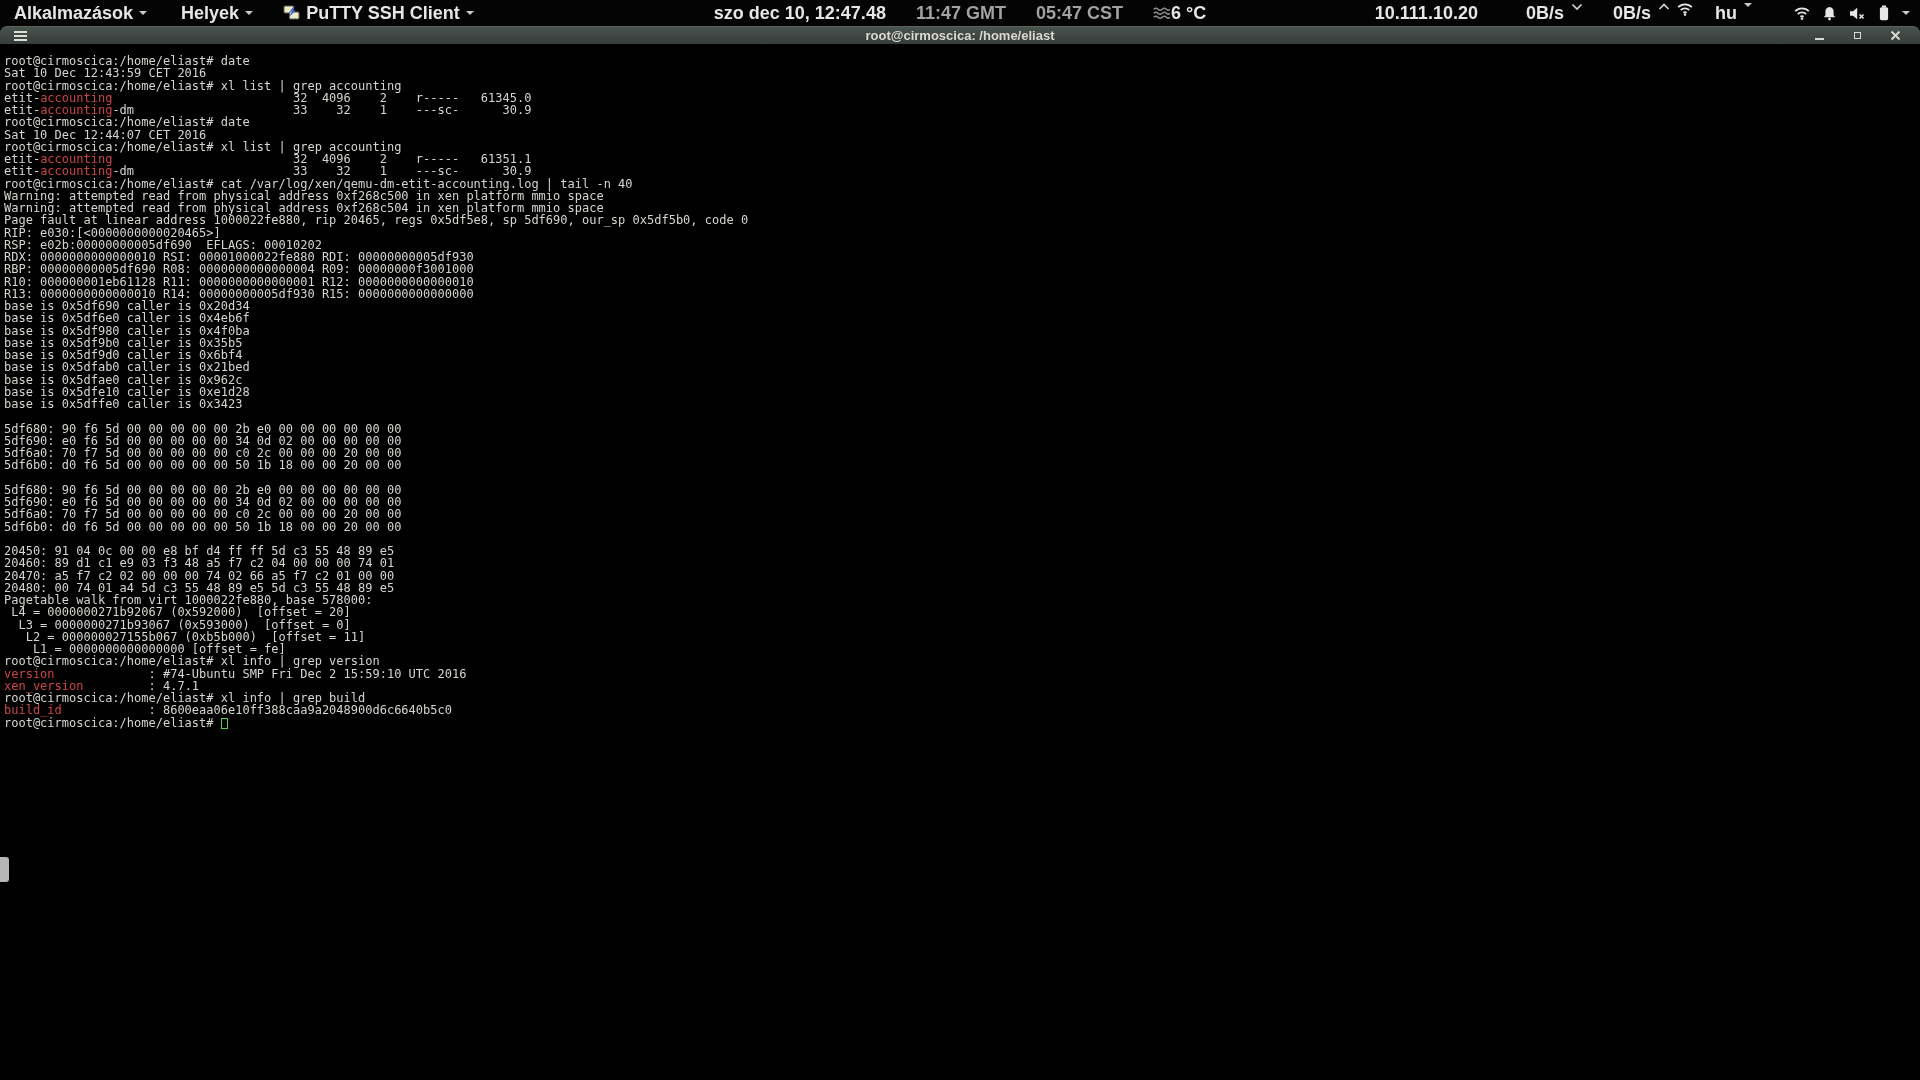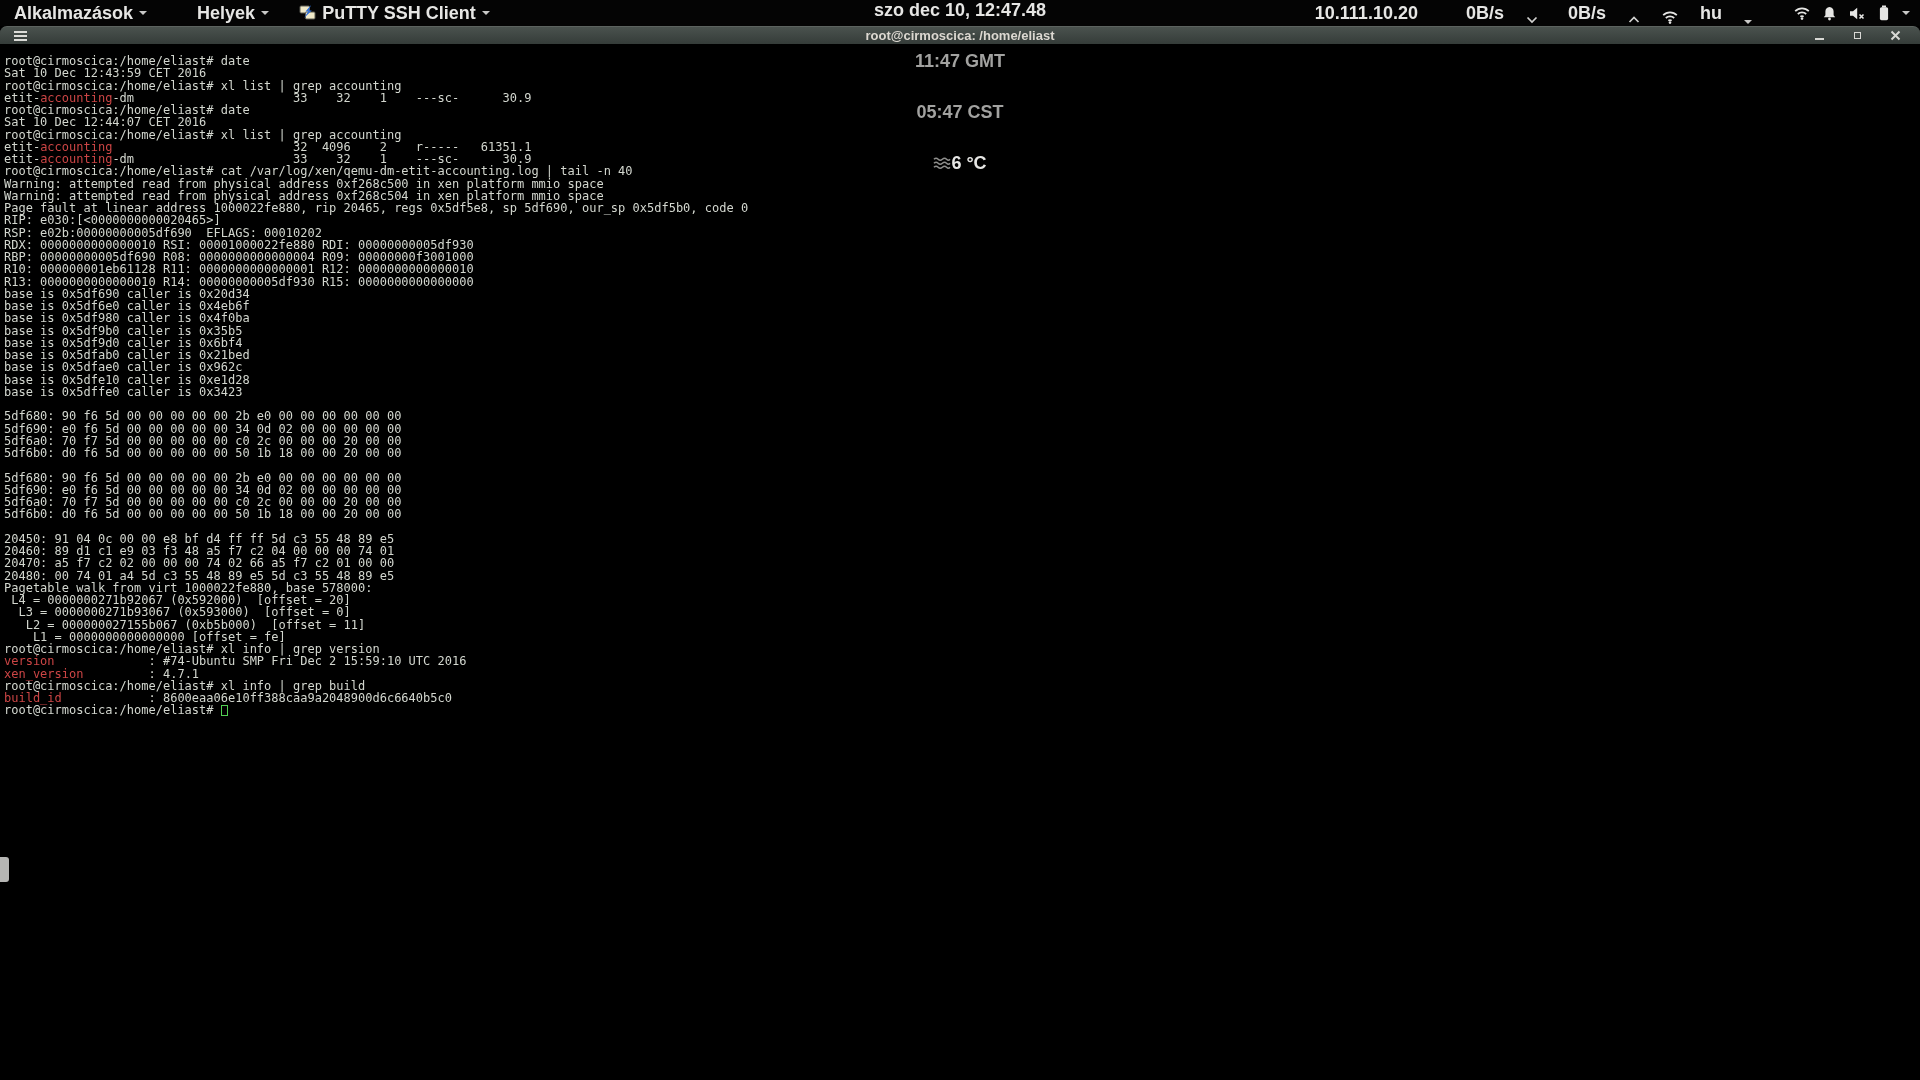--- a/index.html
+++ b/index.html
@@ -5,27 +5,27 @@
   * { margin:0; padding:0; box-sizing:border-box; }
   html,body { width:1920px; height:1080px; background:#000; overflow:hidden; }
   body { font-family:"Liberation Sans", sans-serif; position:relative; }
 
   
   .topbar { height:26px; background:#040404; display:flex; align-items:center;
             padding:0 10px; color:#e6e6e4; font-size:18px; font-weight:bold; position:relative; z-index:3; }
   .menu { display:flex; align-items:center; gap:6px; height:26px; padding:0 4px; }
   .tri-down { width:0; height:0; border-left:4px solid transparent; border-right:4px solid transparent;
               border-top:4.5px solid #c9c9c7; display:inline-block; }
-  .ml26{margin-left:42px;} .ml22{margin-left:22px;}
+  .ml26{margin-left:26px;} .ml22{margin-left:22px;}
   .center-group { position:absolute; left:50%; top:0; transform:translateX(-50%);
-                  height:26px; display:flex; align-items:center; gap:30px; white-space:nowrap;flex-direction:column; }
+                  height:26px; display:flex; align-items:center; gap:30px; white-space:nowrap; }
   .dim { color:#a2a2a0; }
   .wx { display:flex; align-items:center; }
   .right-group { margin-left:auto; display:flex; align-items:center; }
-  .netgrp { display:flex; align-items:flex-end; gap:22px; }
+  .netgrp { display:flex; align-items:flex-start; gap:7px; }
   .tray { display:flex; align-items:center; gap:13px; }
   .icon { display:inline-flex; align-items:center; }
 
   
   .titlebar { height:18px; background:linear-gradient(#4a524e,#353c39);
               border-top:1px solid #5c635f; border-radius:7px 7px 0 0;
               position:relative; display:flex; align-items:center; z-index:2; }
   .title { position:absolute; left:0; right:0; text-align:center;
            color:#dcd8d1; font-size:13px; font-weight:bold; pointer-events:none; }
   .hamburger { display:flex; flex-direction:column; gap:2px; margin-left:9px; padding:4px 5px; }
@@ -171,20 +171,21 @@
       </span>
     </div>
   </div>
 </div>
 
 <div class="terminal">
   <div class="term-inner">
       <div class="tline"><span>root@cirmoscica:/home/eliast# date</span></div>
       <div class="tline"><span>Sat 10 Dec 12:43:59 CET 2016</span></div>
       <div class="tline"><span>root@cirmoscica:/home/eliast# xl list | grep accounting</span></div>
+      <div class="tline"><span>etit-</span><span style="color: rgb(204, 69, 69);">accounting</span><span>                         32  4096    2    r-----   61345.0</span></div>
       <div class="tline"><span>etit-</span><span style="color: rgb(204, 69, 69);">accounting</span><span>-dm</span><span>                      33    32    1    ---sc-      30.9</span></div>
       <div class="tline"><span>root@cirmoscica:/home/eliast# date</span></div>
       <div class="tline"><span>Sat 10 Dec 12:44:07 CET 2016</span></div>
       <div class="tline"><span>root@cirmoscica:/home/eliast# xl list | grep accounting</span></div>
       <div class="tline"><span>etit-</span><span style="color: rgb(204, 69, 69);">accounting</span><span>                         32  4096    2    r-----   61351.1</span></div>
       <div class="tline"><span>etit-</span><span style="color: rgb(204, 69, 69);">accounting</span><span>-dm</span><span>                      33    32    1    ---sc-      30.9</span></div>
       <div class="tline"><span>root@cirmoscica:/home/eliast# cat /var/log/xen/qemu-dm-etit-accounting.log | tail -n 40</span></div>
       <div class="tline"><span>Warning: attempted read from physical address 0xf268c500 in xen platform mmio space</span></div>
       <div class="tline"><span>Warning: attempted read from physical address 0xf268c504 in xen platform mmio space</span></div>
       <div class="tline"><span>Page fault at linear address 1000022fe880, rip 20465, regs 0x5df5e8, sp 5df690, our_sp 0x5df5b0, code 0</span></div>

